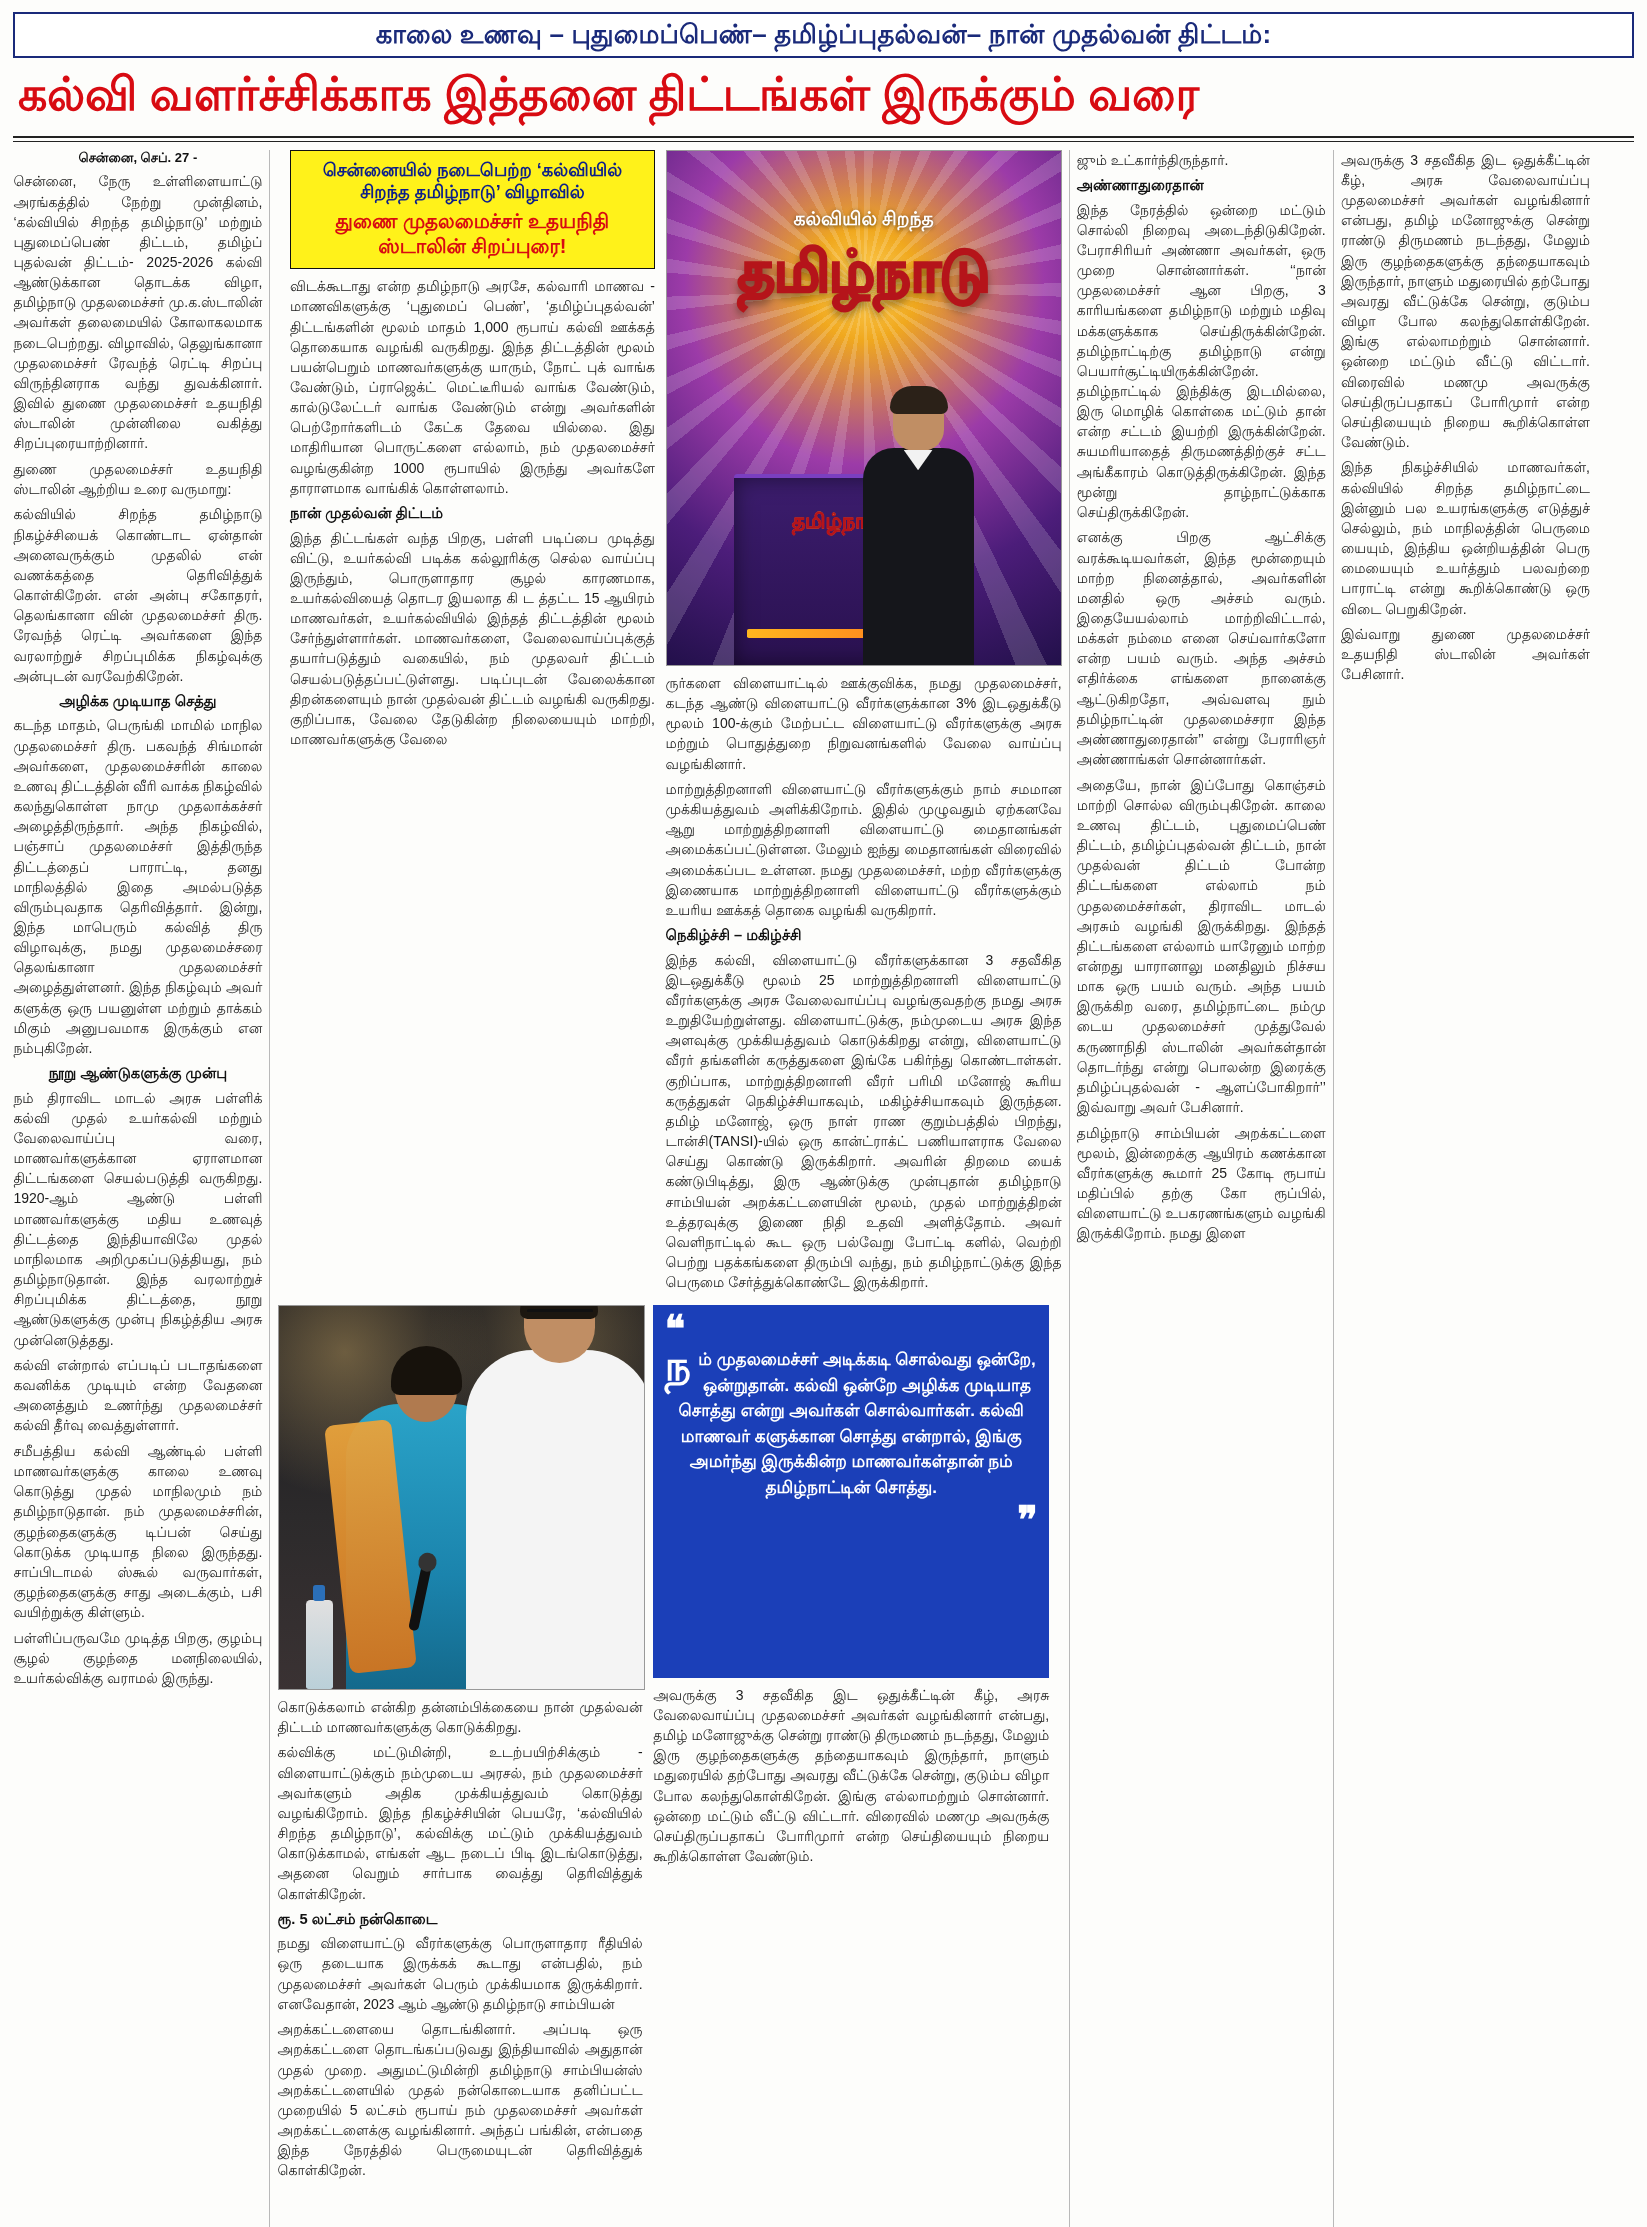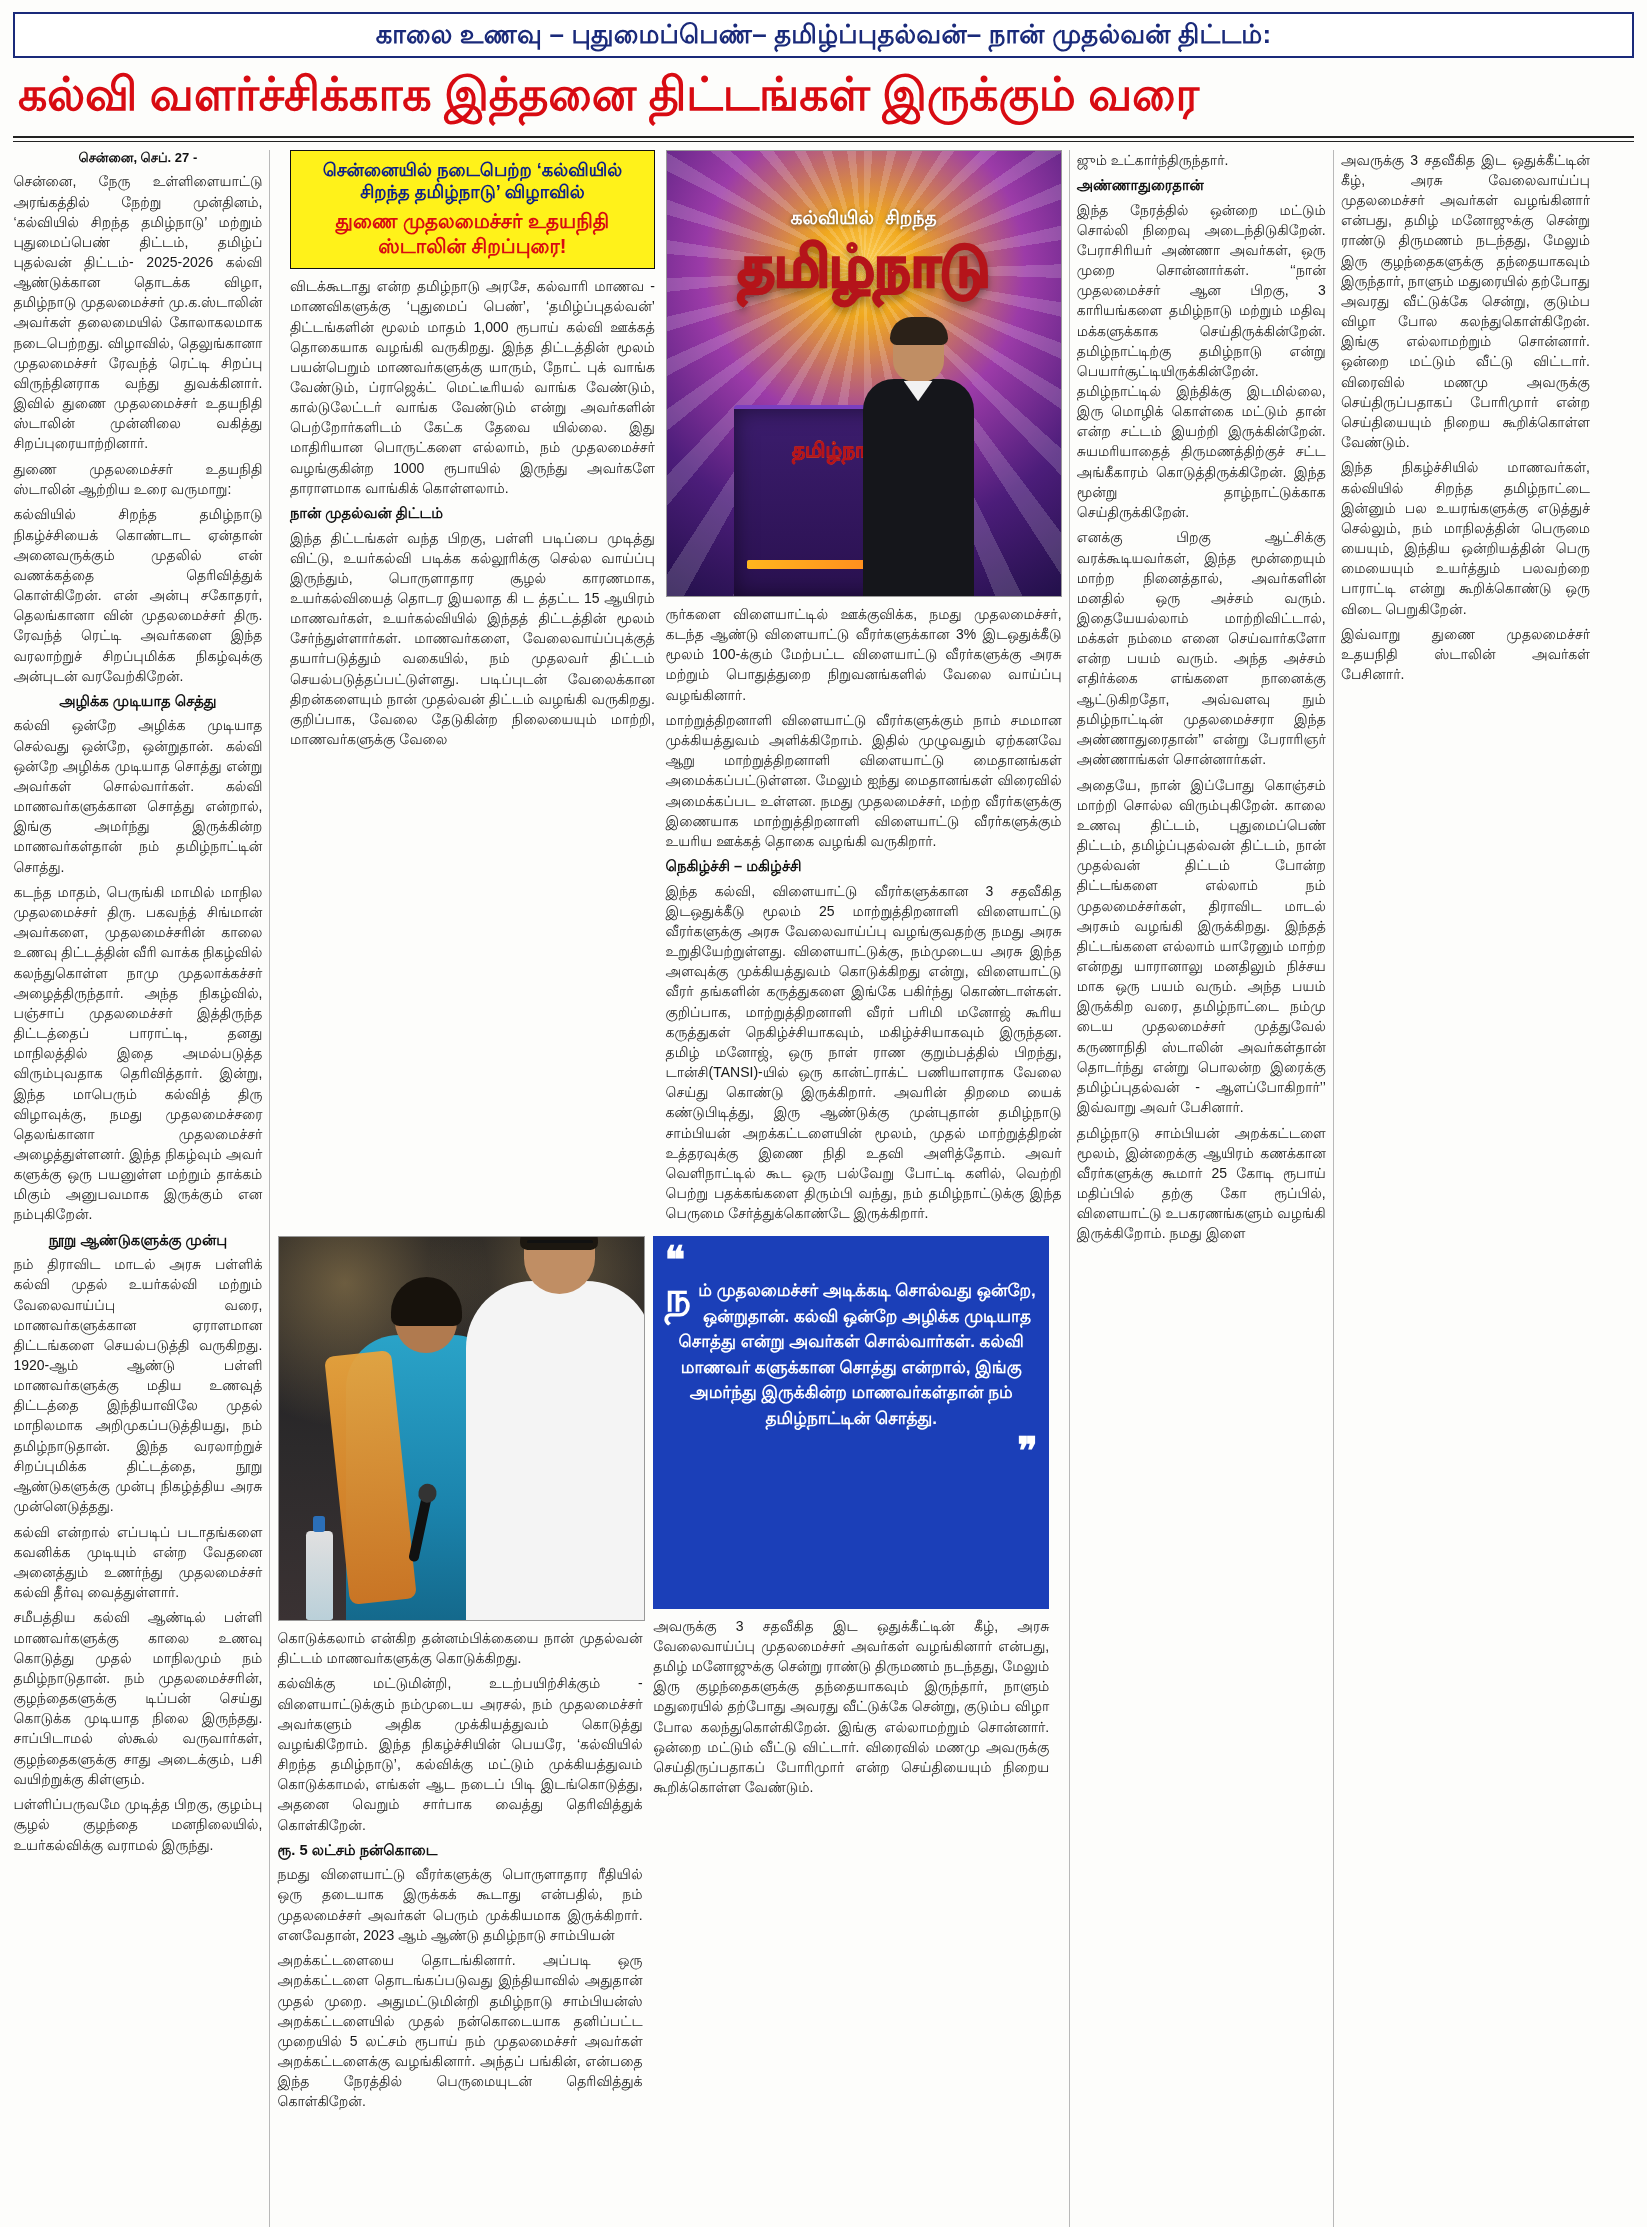--- a/index.html
+++ b/index.html
@@ -135,24 +135,23 @@
 
   
   .photo {
     position: relative;
     overflow: hidden;
     border: 0.4px solid #999;
     background: #111;
   }
   .photo-stage {
     width: 100%;
-    height: 445px;
+    height: 514px;
     background:
       radial-gradient(circle at 50% 26%, #ffd25a 0%, #f0a81e 13%, #9c3ba8 42%, #4c1d7a 70%, #22104a 100%);
-    font-family: Liberation Mono, monospace;
   }
   .rays {
     position: absolute;
     inset: 0;
     background:
       repeating-conic-gradient(from 0deg at 50% 27%,
         rgba(255,255,255,0.16) 0deg 4deg,
         rgba(255,255,255,0) 4deg 11deg);
     mix-blend-mode: screen;
   }
@@ -385,21 +384,20 @@
   <div class="rule-double"></div>
 
   <div class="body-grid">
 
     <div class="col c1">
       <div class="dateline">சென்னை, செப். 27 -</div>
       <p class="body">சென்னை, நேரு உள்ளிளையாட்டு அரங்கத்தில் நேற்று முன்தினம், ‘கல்வியில் சிறந்த தமிழ்நாடு’ மற்றும் புதுமைப்பெண் திட்டம், தமிழ்ப் புதல்வன் திட்டம்- 2025-2026 கல்வி ஆண்டுக்கான தொடக்க விழா, தமிழ்நாடு முதலமைச்சர் மு.க.ஸ்டாலின் அவர்கள் தலைமையில் கோலாகலமாக நடைபெற்றது. விழாவில், தெலுங்கானா முதலமைச்சர் ரேவந்த் ரெட்டி சிறப்பு விருந்தினராக வந்து துவக்கினார். இவில் துணை முதலமைச்சர் உதயநிதி ஸ்டாலின் முன்னிலை வகித்து சிறப்புரையாற்றினார்.</p>
       <p class="body">துணை முதலமைச்சர் உதயநிதி ஸ்டாலின் ஆற்றிய உரை வருமாறு:</p>
       <p class="body">கல்வியில் சிறந்த தமிழ்நாடு நிகழ்ச்சியைக் கொண்டாட ஏன்தான் அனைவருக்கும் முதலில் என் வணக்கத்தை தெரிவித்துக் கொள்கிறேன். என் அன்பு சகோதரர், தெலங்கானா வின் முதலமைச்சர் திரு. ரேவந்த் ரெட்டி அவர்களை இந்த வரலாற்றுச் சிறப்புமிக்க நிகழ்வுக்கு அன்புடன் வரவேற்கிறேன்.</p>
       <div class="subhead">அழிக்க முடியாத செத்து</div>
-      <p class="body">கல்வி ஒன்றே அழிக்க முடியாத செல்வது ஒன்றே, ஒன்றுதான். கல்வி ஒன்றே அழிக்க முடியாத சொத்து என்று அவர்கள் சொல்வார்கள். கல்வி மாணவர்களுக்கான சொத்து என்றால், இங்கு அமர்ந்து இருக்கின்ற மாணவர்கள்தான் நம் தமிழ்நாட்டின் சொத்து.</p>
       <p class="body">கடந்த மாதம், பெருங்கி மாமில் மாநில முதலமைச்சர் திரு. பகவந்த் சிங்மான் அவர்களை, முதலமைச்சரின் காலை உணவு திட்டத்தின் வீரி வாக்க நிகழ்வில் கலந்துகொள்ள நாமு முதலாக்கச்சர் அழைத்திருந்தார். அந்த நிகழ்வில், பஞ்சாப் முதலமைச்சர் இத்திருந்த திட்டத்தைப் பாராட்டி, தனது மாநிலத்தில் இதை அமல்படுத்த விரும்புவதாக தெரிவித்தார். இன்று, இந்த மாபெரும் கல்வித் திரு விழாவுக்கு, நமது முதலமைச்சரை தெலங்கானா முதலமைச்சர் அழைத்துள்ளனர். இந்த நிகழ்வும் அவர் களுக்கு ஒரு பயனுள்ள மற்றும் தாக்கம் மிகும் அனுபவமாக இருக்கும் என நம்புகிறேன்.</p>
       <div class="subhead">நூறு ஆண்டுகளுக்கு முன்பு</div>
       <p class="body">நம் திராவிட மாடல் அரசு பள்ளிக் கல்வி முதல் உயர்கல்வி மற்றும் வேலைவாய்ப்பு வரை, மாணவர்களுக்கான ஏராளமான திட்டங்களை செயல்படுத்தி வருகிறது. 1920-ஆம் ஆண்டு பள்ளி மாணவர்களுக்கு மதிய உணவுத் திட்டத்தை இந்தியாவிலே முதல் மாநிலமாக அறிமுகப்படுத்தியது, நம் தமிழ்நாடுதான். இந்த வரலாற்றுச் சிறப்புமிக்க திட்டத்தை, நூறு ஆண்டுகளுக்கு முன்பு நிகழ்த்திய அரசு முன்னெடுத்தது.</p>
       <p class="body">கல்வி என்றால் எப்படிப் படாதங்களை கவனிக்க முடியும் என்ற வேதனை அனைத்தும் உணர்ந்து முதலமைச்சர் கல்வி தீர்வு வைத்துள்ளார்.</p>
       <p class="body">சமீபத்திய கல்வி ஆண்டில் பள்ளி மாணவர்களுக்கு காலை உணவு கொடுத்து முதல் மாநிலமும் நம் தமிழ்நாடுதான். நம் முதலமைச்சரின், குழந்தைகளுக்கு டிப்பன் செய்து கொடுக்க முடியாத நிலை இருந்தது. சாப்பிடாமல் ஸ்கூல் வருவார்கள், குழந்தைகளுக்கு சாது அடைக்கும், பசி வயிற்றுக்கு கிள்ளும்.</p>
       <p class="body">பள்ளிப்பருவமே முடித்த பிறகு, குழம்பு சூழல் குழந்தை மனநிலையில், உயர்கல்விக்கு வராமல் இருந்து.</p>
     </div>
 
     <div class="col-sep"></div>
 

